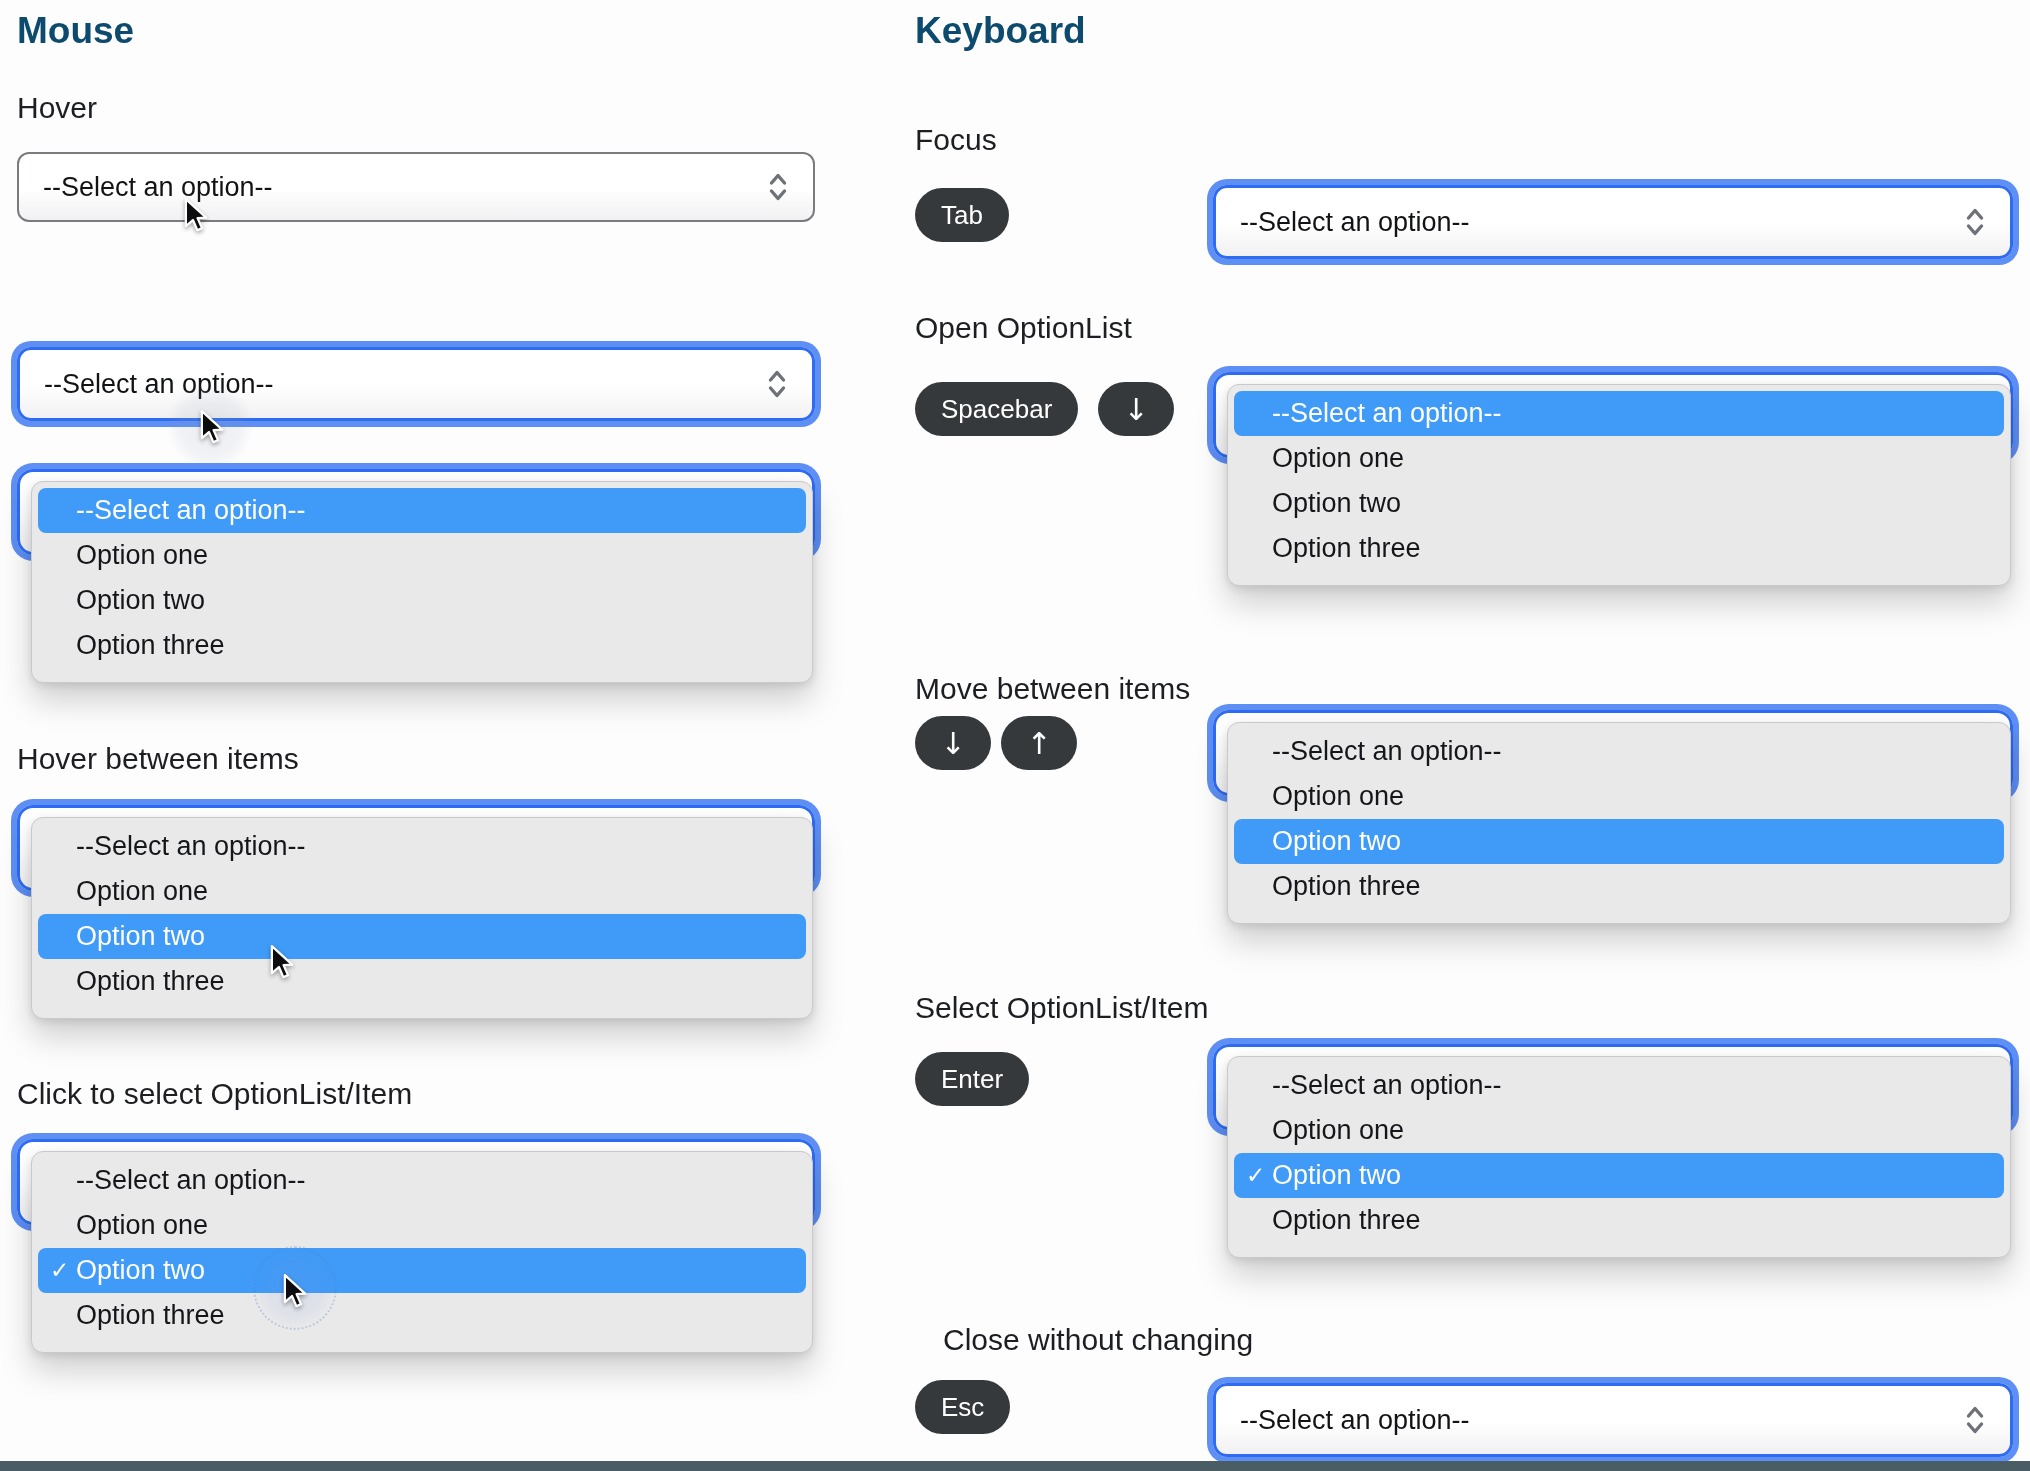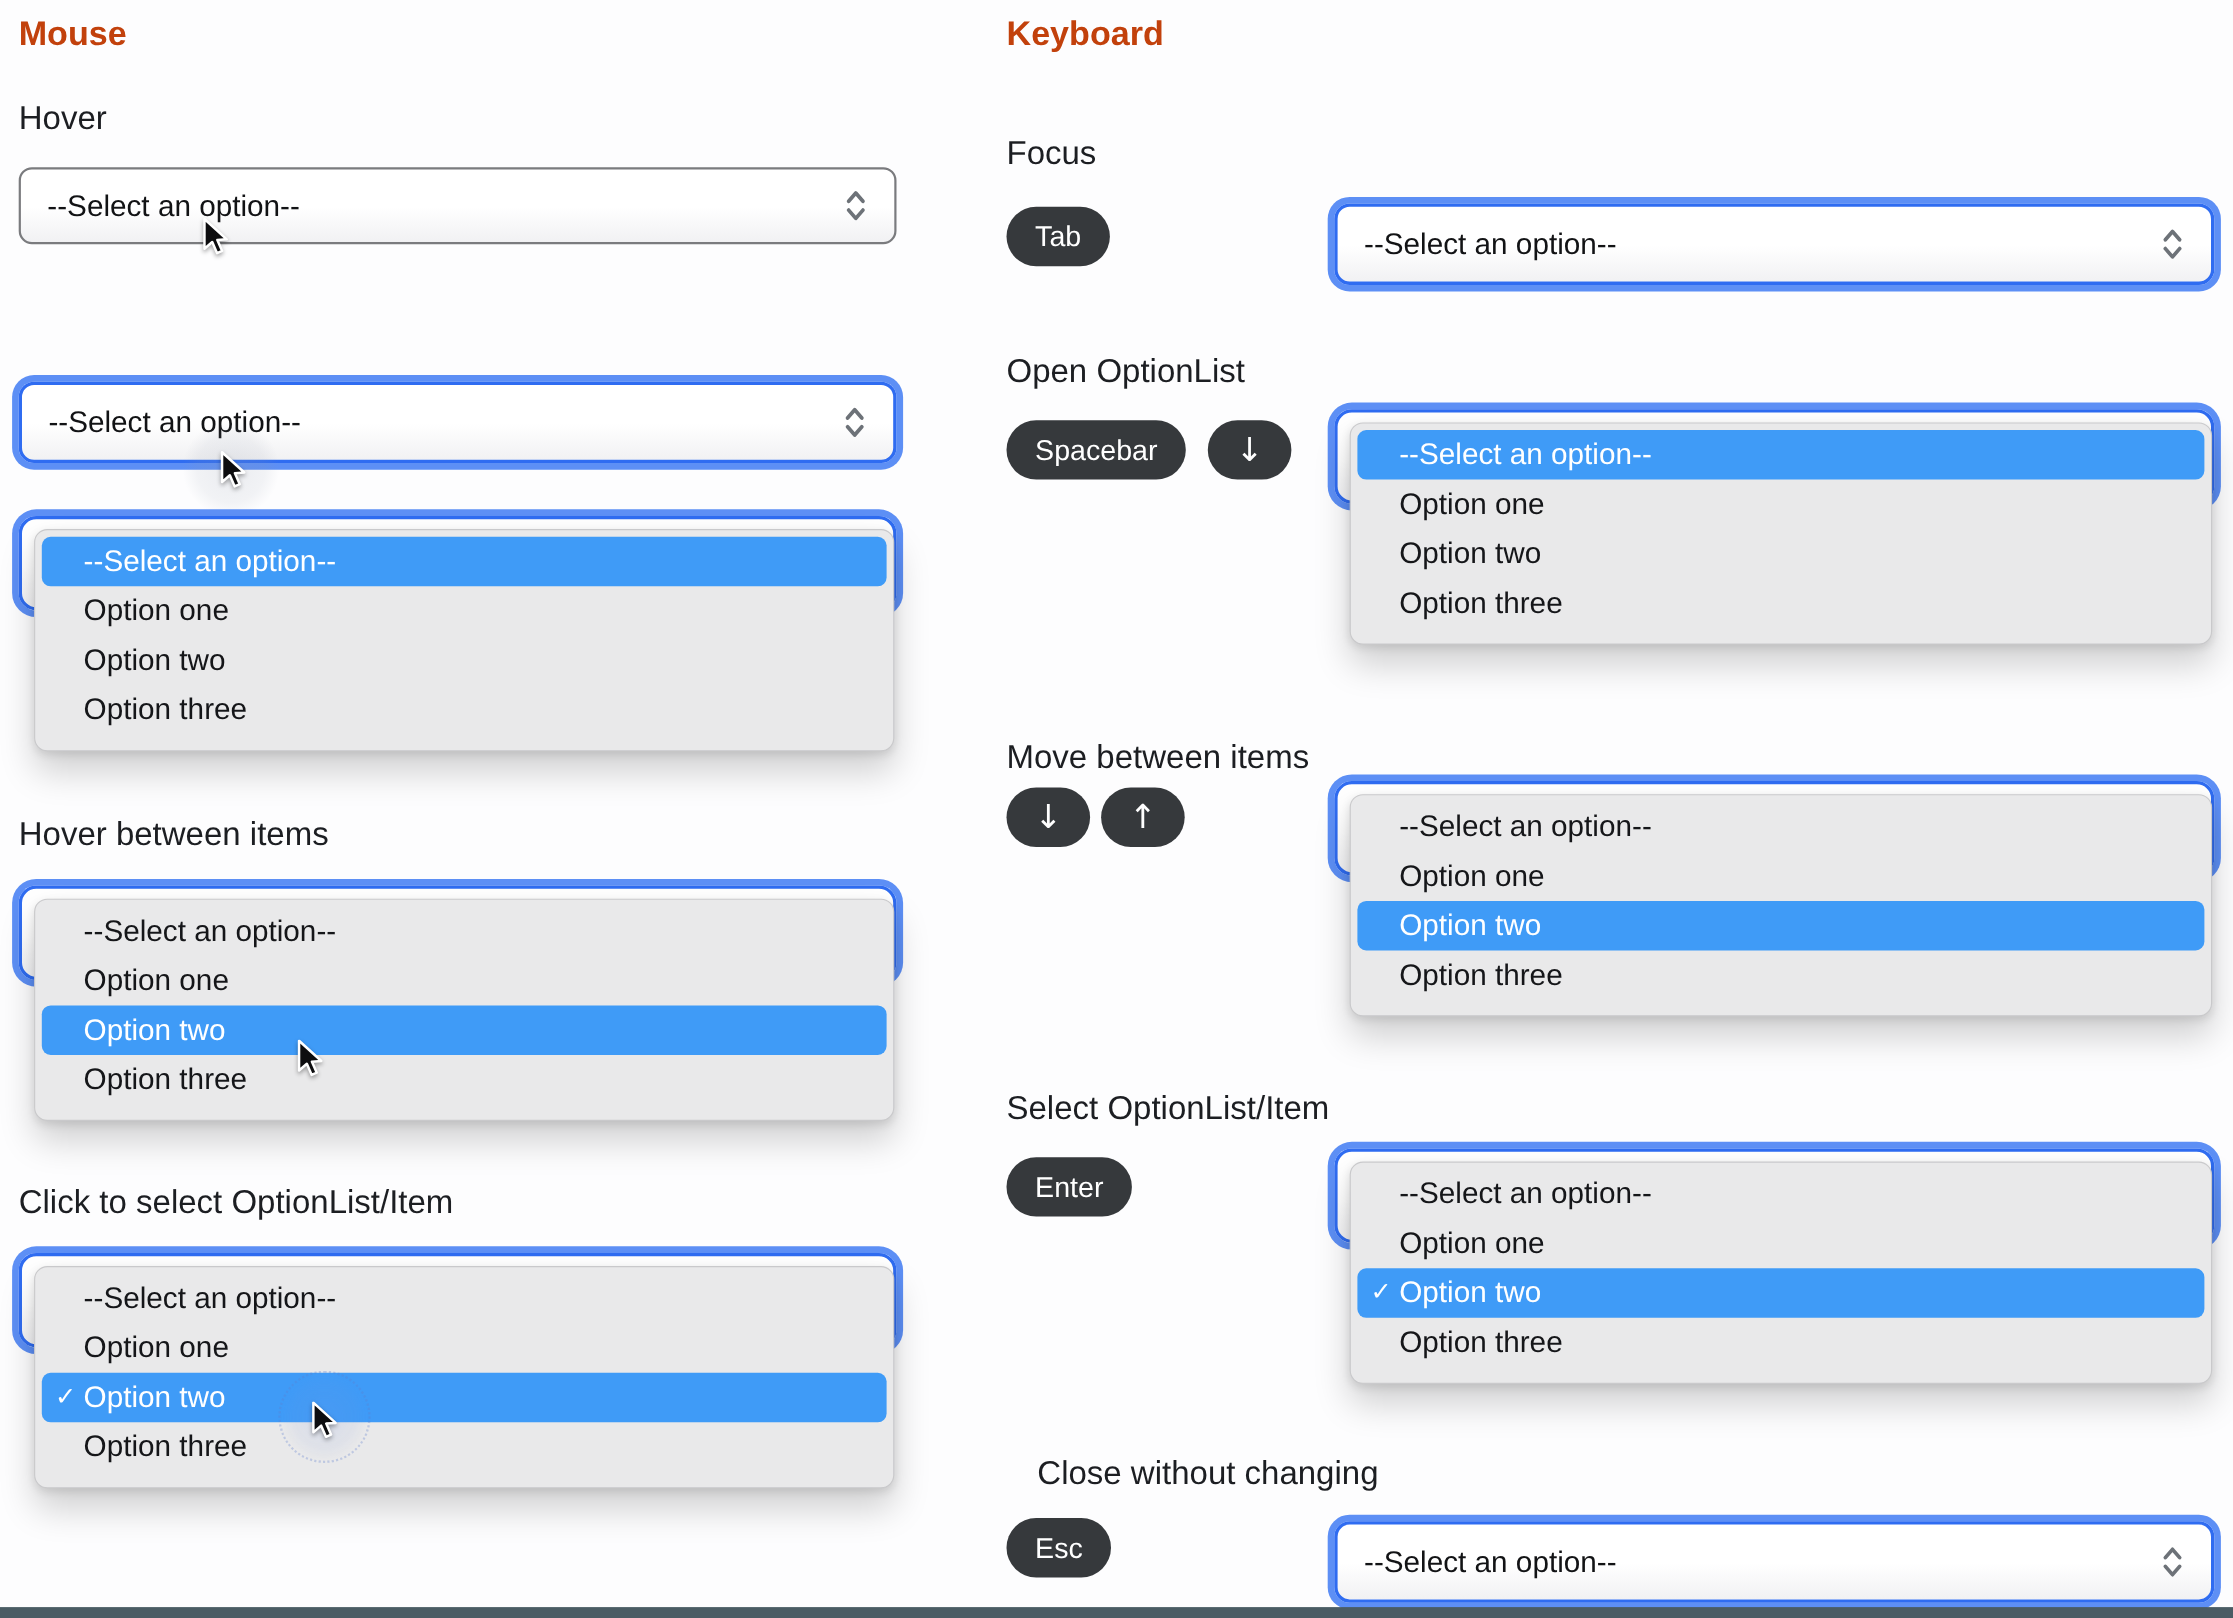--- a/index.html
+++ b/index.html
@@ -3,21 +3,21 @@
 <meta charset="utf-8">
 <style>
   html,body{margin:0;padding:0;background:#fdfdfe;}
   *{box-sizing:border-box;}
   #screen{
     position:relative;width:2030px;height:1471px;overflow:hidden;
     background:#fdfdfe;
     font-family:"Liberation Sans","DejaVu Sans",sans-serif;
     color:#17181b;
   }
-  .h1{position:absolute;font-size:31px;font-weight:700;color:#c2410c;line-height:38px;}
+  .h1{position:absolute;font-size:37px;font-weight:700;color:#0c4a6e;line-height:38px;}
   .h2{position:absolute;font-size:30px;font-weight:400;color:#1c1e22;line-height:40px;}
 
   
   .select{
     position:absolute;height:70px;display:flex;align-items:center;
     padding:0 24px;font-size:27px;color:#121315;
     background:linear-gradient(180deg,#ffffff 0%,#ffffff 52%,#f1f1f3 100%);
     border:2px solid #7a7b7e;border-radius:12px;
   }
   .select.focus{
@@ -178,21 +178,21 @@
   <div class="h2" style="left:915px;top:120px;">Focus</div>
   <div class="key" style="left:915px;top:188px;">Tab</div>
   <div class="select focus" style="left:1213px;top:185px;width:800px;">
     <span>--Select an option--</span>
     <svg class="chevron" width="22" height="32" viewBox="0 0 22 32">
       <path d="M4.5 12 L11 4.5 L17.5 12" fill="none" stroke="#6d7278" stroke-width="3.4" stroke-linecap="round" stroke-linejoin="round"></path>
       <path d="M4.5 20 L11 27.5 L17.5 20" fill="none" stroke="#6d7278" stroke-width="3.4" stroke-linecap="round" stroke-linejoin="round"></path>
     </svg>
   </div>
 
-  <div class="h2" style="left:915px;top:318px;text-align:center;">Open OptionList</div>
+  <div class="h2" style="left:915px;top:308px;text-align:center;">Open OptionList</div>
   <div class="key" style="left:915px;top:382px;">Spacebar</div>
   <div class="key arrow" style="left:1098px;top:382px;">↓</div>
   <div class="widget" style="left:1213px;top:372px;width:800px;">
     <div class="ring"></div>
     <div class="panel">
       <div class="row hl">
           <span>--Select an option--</span>
         </div>
       <div class="row">
           <span>Option one</span>

